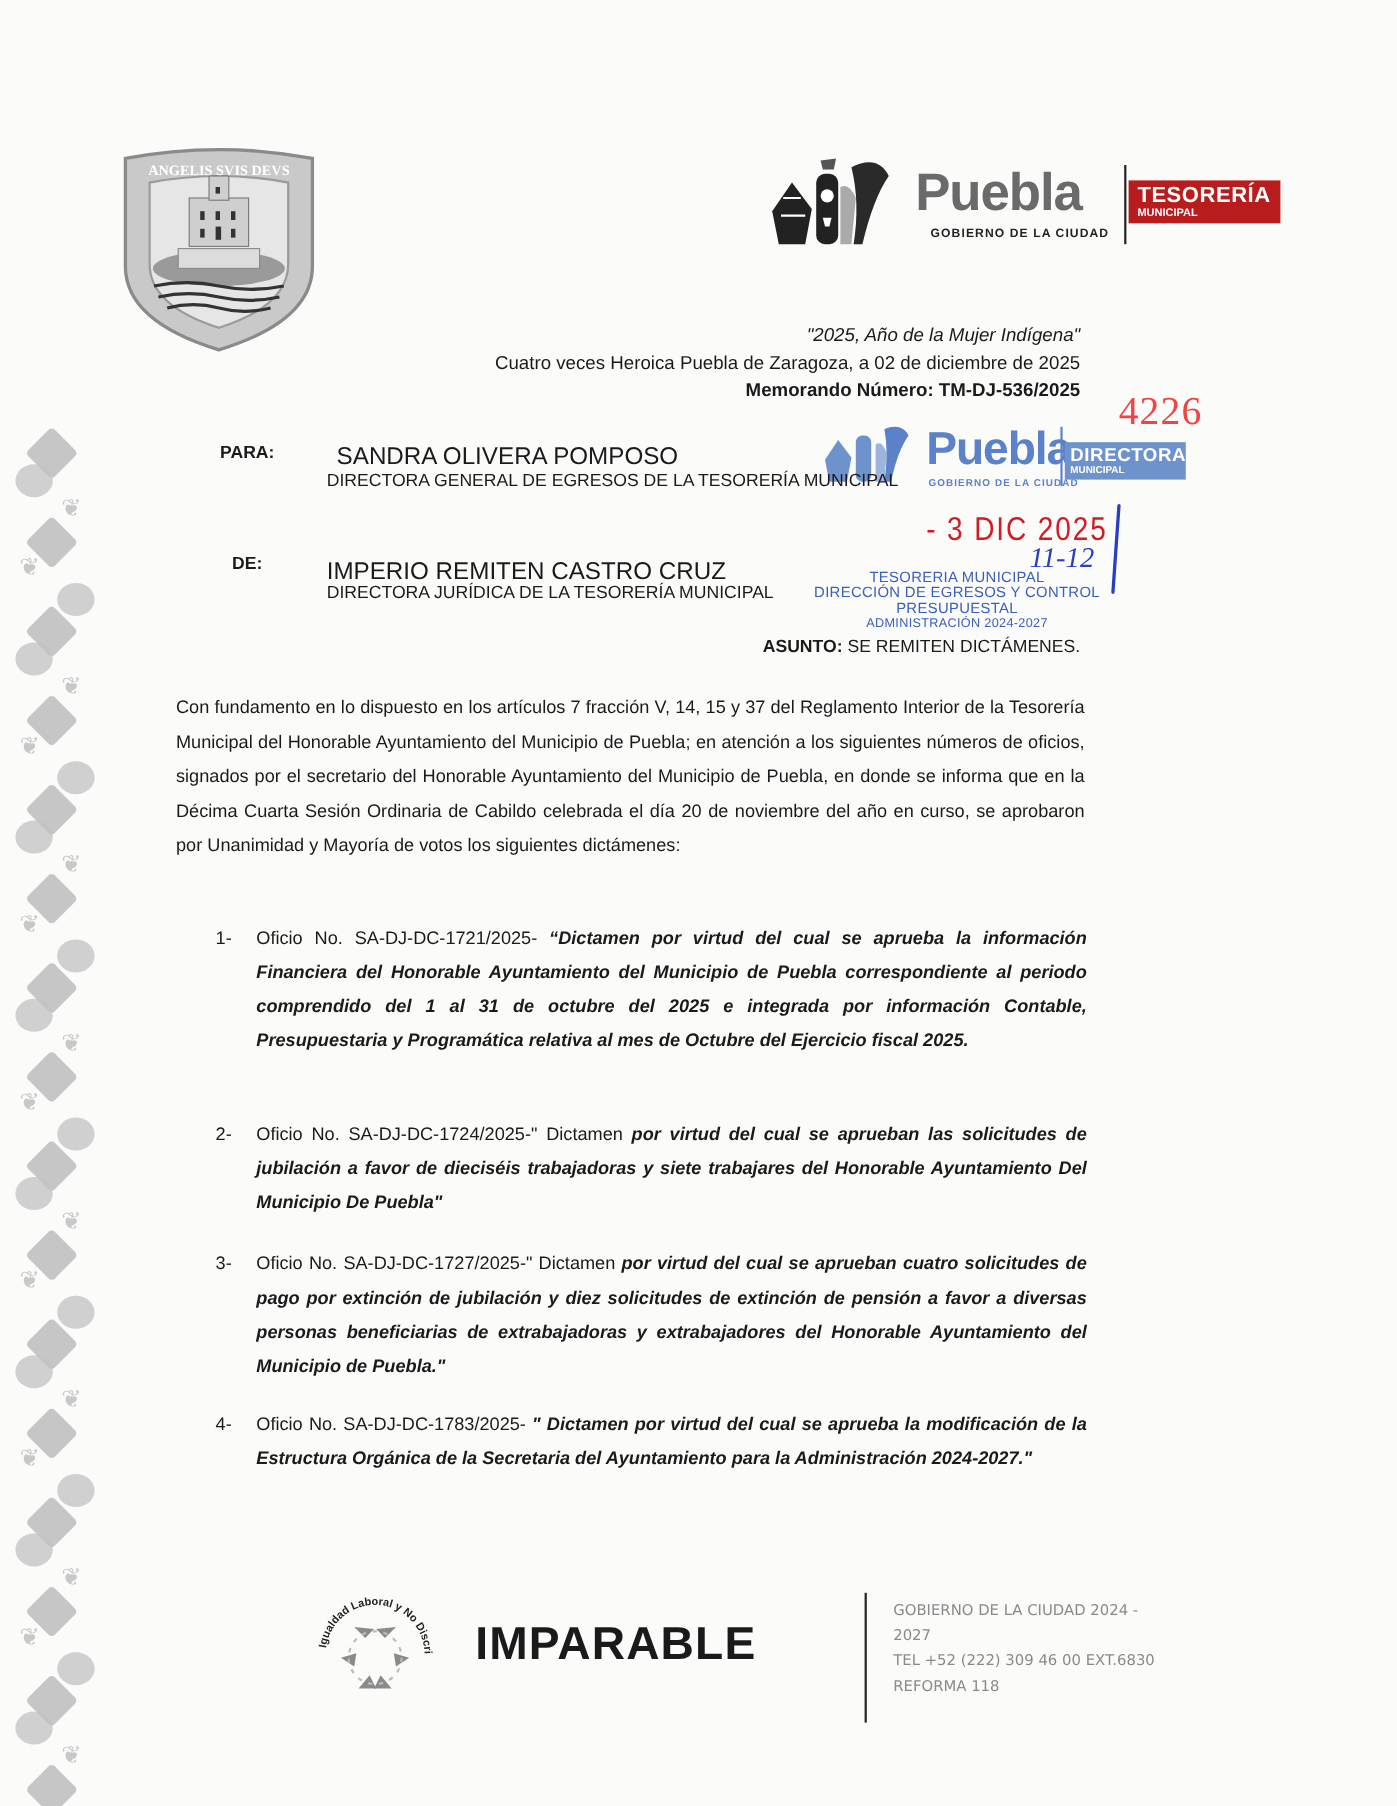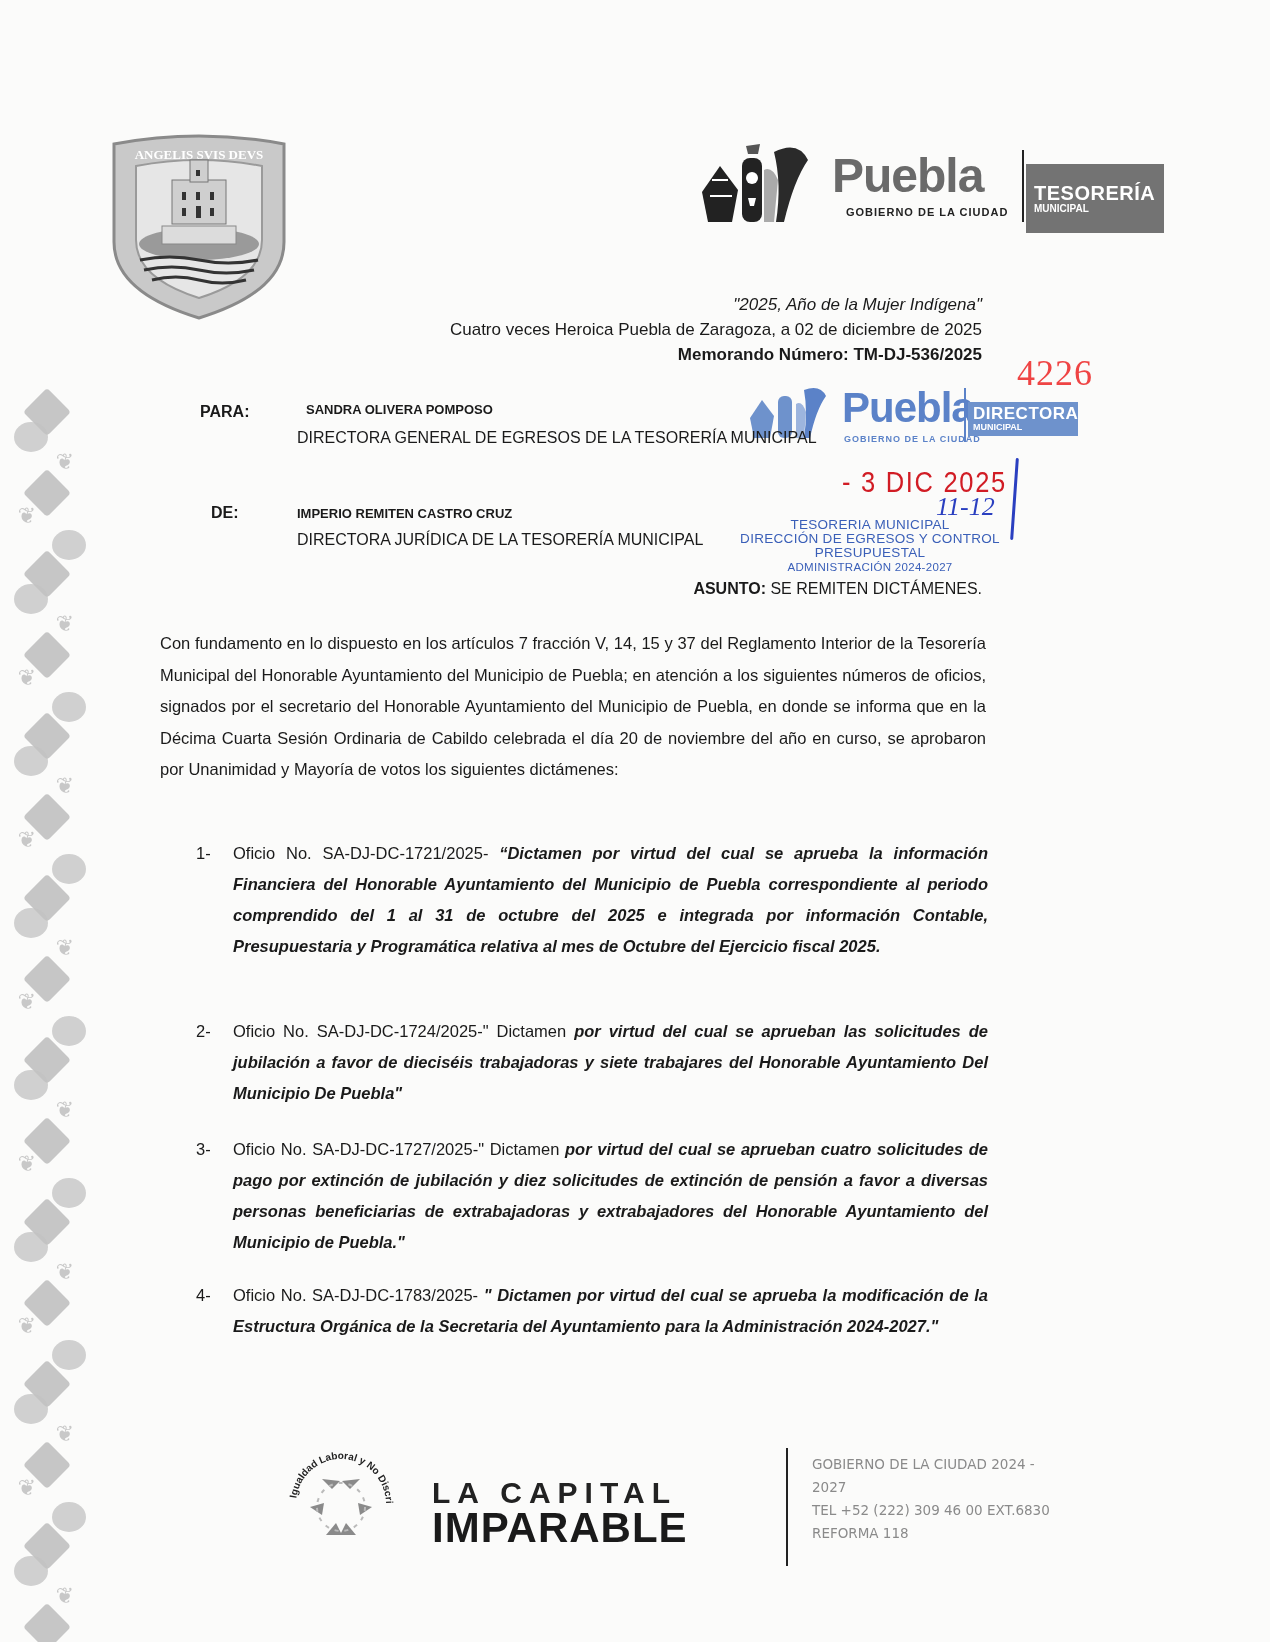--- a/index.html
+++ b/index.html
@@ -17,21 +17,21 @@
   .cloud { width: 34px; height: 30px; background: #c2c2c2; border-radius: 50%; opacity: .75; }
   .sprout { width: 26px; height: 26px; color: #c8c8c8; font-size: 22px; line-height: 26px; text-align: center; }
 
   
   .crest { left: 100px; top: 132px; width: 198px; height: 190px; }
 
   
   .logo-top { left: 722px; top: 140px; width: 480px; height: 100px; }
   .puebla-word { font-family: "Liberation Sans", sans-serif; font-weight: 700; font-size: 48px; color: #6a6a6a; letter-spacing: -1px; }
   .gob-word { font-weight: 700; font-size: 11px; letter-spacing: 1px; color: #222; }
-  .teso-box { background: #737373; color: #fff; padding: 19px 8px; font-weight: 700; }
+  .teso-box { background: #b91c1c; color: #fff; padding: 4px 8px; font-weight: 700; }
   .teso-box .t1 { font-size: 20px; line-height: 20px; letter-spacing: .5px; }
   .teso-box .t2 { font-size: 10px; line-height: 11px; }
 
   .right-block { right: 288px; text-align: right; font-size: 17px; }
   .motto { top: 295px; font-style: italic; }
   .place { top: 320px; }
   .memo { top: 345px; font-weight: 700; }
 
   .stamp-num { left: 1017px; top: 352px; color: #ef4444; font-family: "Liberation Serif", serif; font-size: 36px; letter-spacing: 1px; }
 
@@ -41,21 +41,21 @@
   .stamp-logo .teso-box { background: #6e92cc; }
   .stamp-logo .gob-word { color: #5b82c8; font-size: 9px; }
 
   .date-stamp { left: 842px; top: 465px; color: #d11c24; font-family: "Liberation Sans", sans-serif; font-size: 30px; letter-spacing: 2px; transform: scaleX(.85); transform-origin: left; }
   .handwriting { left: 936px; top: 492px; color: #2a3fc0; font-family: "Liberation Serif", serif; font-size: 26px; font-style: italic; }
   .hw-line { left: 1013px; top: 458px; width: 3px; height: 82px; background: #2a3fc0; border-radius: 2px; transform: rotate(4deg); }
   .teso-stamp { left: 730px; top: 518px; width: 280px; text-align: center; color: #3a5fb8; font-size: 13.5px; line-height: 14px; letter-spacing: .3px; }
   .teso-stamp .small { font-size: 11.5px; }
 
   .label { font-weight: 700; font-size: 16px; }
-  .name { font-weight: 700; font-size: 13px; }
+  .name { font-weight: 400; font-size: 22px; }
   .role { font-size: 16px; }
 
   .asunto { right: 288px; top: 580px; font-size: 16px; }
   .asunto b { font-weight: 700; }
 
   .body-para { left: 160px; top: 628px; width: 826px; font-size: 16.5px; line-height: 31.6px; text-align: justify; }
 
   .item { left: 196px; width: 792px; font-size: 16.5px; line-height: 31px; text-align: justify; }
   .item .num { position: absolute; left: 0; top: 0; }
   .item .txt { margin-left: 37px; }
@@ -239,21 +239,20 @@
       <path d="M28 62 L42 58 L40 70 Z"></path>
         <path d="M90 62 L76 58 L78 70 Z"></path>
       <path d="M44 90 L54 78 L60 90 Z"></path>
         <path d="M74 90 L64 78 L58 90 Z"></path>
     </g>
     <circle cx="59" cy="62" r="24" fill="none" stroke="#bbb" stroke-width="2" stroke-dasharray="4 6"></circle>
   </svg>
 </div>
 
 <div class="abs capital">
-  <div class="l1">LA CAPITAL</div>
   <div class="l2">IMPARABLE</div>
 </div>
 
 <div class="abs footer-divider"></div>
 <div class="abs footer-text">
   <div>GOBIERNO DE LA CIUDAD 2024 -</div>
   <div>2027</div>
   <div>TEL +52 (222) 309 46 00 EXT.6830</div>
   <div>REFORMA 118</div>
 </div>

